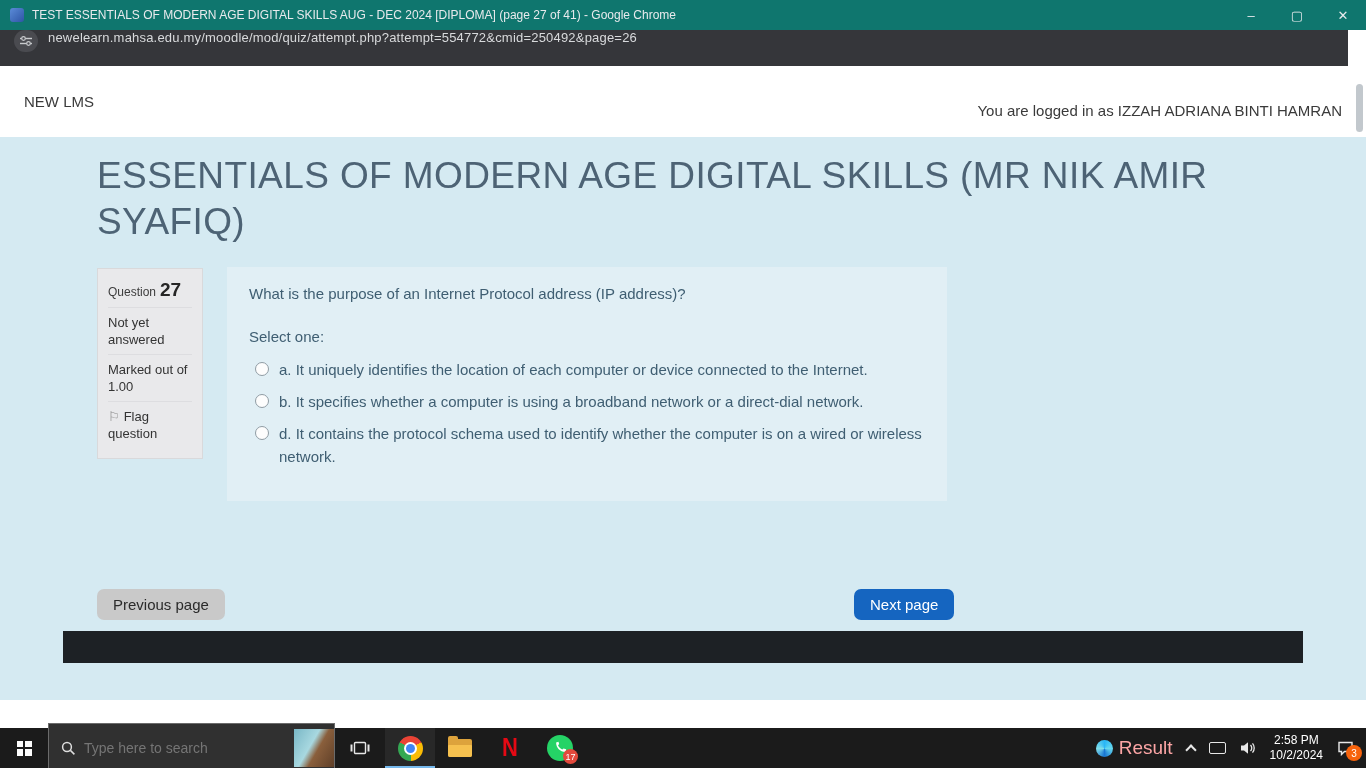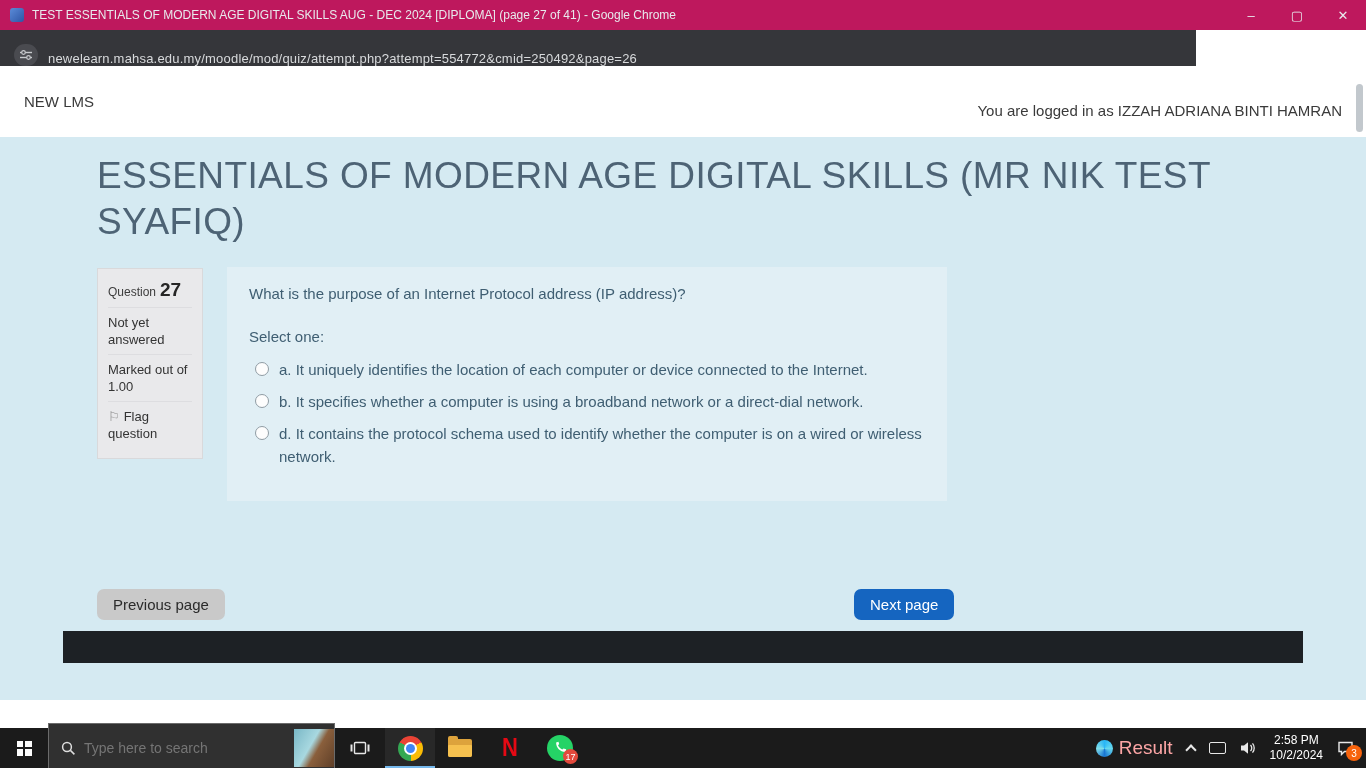--- a/index.html
+++ b/index.html
@@ -1,27 +1,27 @@
 <!DOCTYPE html>
 <html><head>
 <meta charset="utf-8">
 <style>
   * { margin:0; padding:0; box-sizing:border-box; }
   html,body { width:1366px; height:768px; overflow:hidden; font-family:"Liberation Sans",sans-serif; background:#fff; }
   body { position:relative; }
 
   
-  .titlebar { position:absolute; top:0; left:0; width:1366px; height:30px; background:#be185d; display:flex; align-items:center; }
+  .titlebar { position:absolute; top:0; left:0; width:1366px; height:30px; background:#0f766e; display:flex; align-items:center; }
   .favicon { width:14px; height:14px; margin:0 8px 0 10px; border-radius:3px; background:linear-gradient(135deg,#5a8bd8,#2e55a5); flex:0 0 auto; }
   .win-title { font-size:12px; color:#e8eaed; flex:1; white-space:nowrap; overflow:hidden; }
   .win-controls { display:flex; height:100%; }
   .win-btn { width:46px; height:100%; display:flex; align-items:center; justify-content:center; font-size:13px; color:#e8eaed; cursor:default; }
 
   
-  .urlbar { position:absolute; top:30px; left:0; width:1196px; height:36px; background:#35363a; display:flex; align-items:flex-end; padding:0 14px; }
+  .urlbar { position:absolute; top:30px; left:0; width:1348px; height:36px; background:#35363a; display:flex; align-items:flex-start; padding:0 14px; }
   .site-chip { width:24px; height:22px; border-radius:11px; background:#4a4b50; display:flex; align-items:center; justify-content:center; margin-right:10px; flex:0 0 auto; }
   .url-text { font-size:13px; color:#d8dadc; white-space:nowrap; letter-spacing:.2px; }
 
   
   .site-header { position:absolute; top:66px; left:0; width:1366px; height:71px; background:#fff; display:flex; align-items:center; justify-content:space-between; padding:0 24px; }
   .brand { font-size:15px; color:#3a3a3a; }
   .login-status { font-size:15px; color:#3a3a3a;margin-top:17px; }
 
   .scroll-thumb { position:absolute; right:3px; top:84px; width:7px; height:48px; border-radius:4px; background:#c2c8cd; z-index:6; }
 
@@ -117,21 +117,21 @@
 <div class="site-header">
   <span class="brand">NEW LMS</span>
   <span class="login-status">You are logged in as IZZAH ADRIANA BINTI HAMRAN</span>
 </div>
 
 <div class="scroll-thumb"></div>
 
 <div class="page">
   <div class="blue-region"></div>
 
-  <h1 class="course-title">ESSENTIALS OF MODERN AGE DIGITAL SKILLS (MR NIK TEST SYAFIQ)</h1>
+  <h1 class="course-title">ESSENTIALS OF MODERN AGE DIGITAL SKILLS (MR NIK AMIR SYAFIQ)</h1>
 
   <div class="qinfo">
     <div class="row">
       <span class="q-label">Question</span><span class="q-number">27</span>
     </div>
     <div class="row">Not yet answered</div>
     <div class="row">Marked out of 1.00</div>
     <div class="row">
       <span class="flag-glyph">⚐</span><span>Flag question</span>
     </div>

